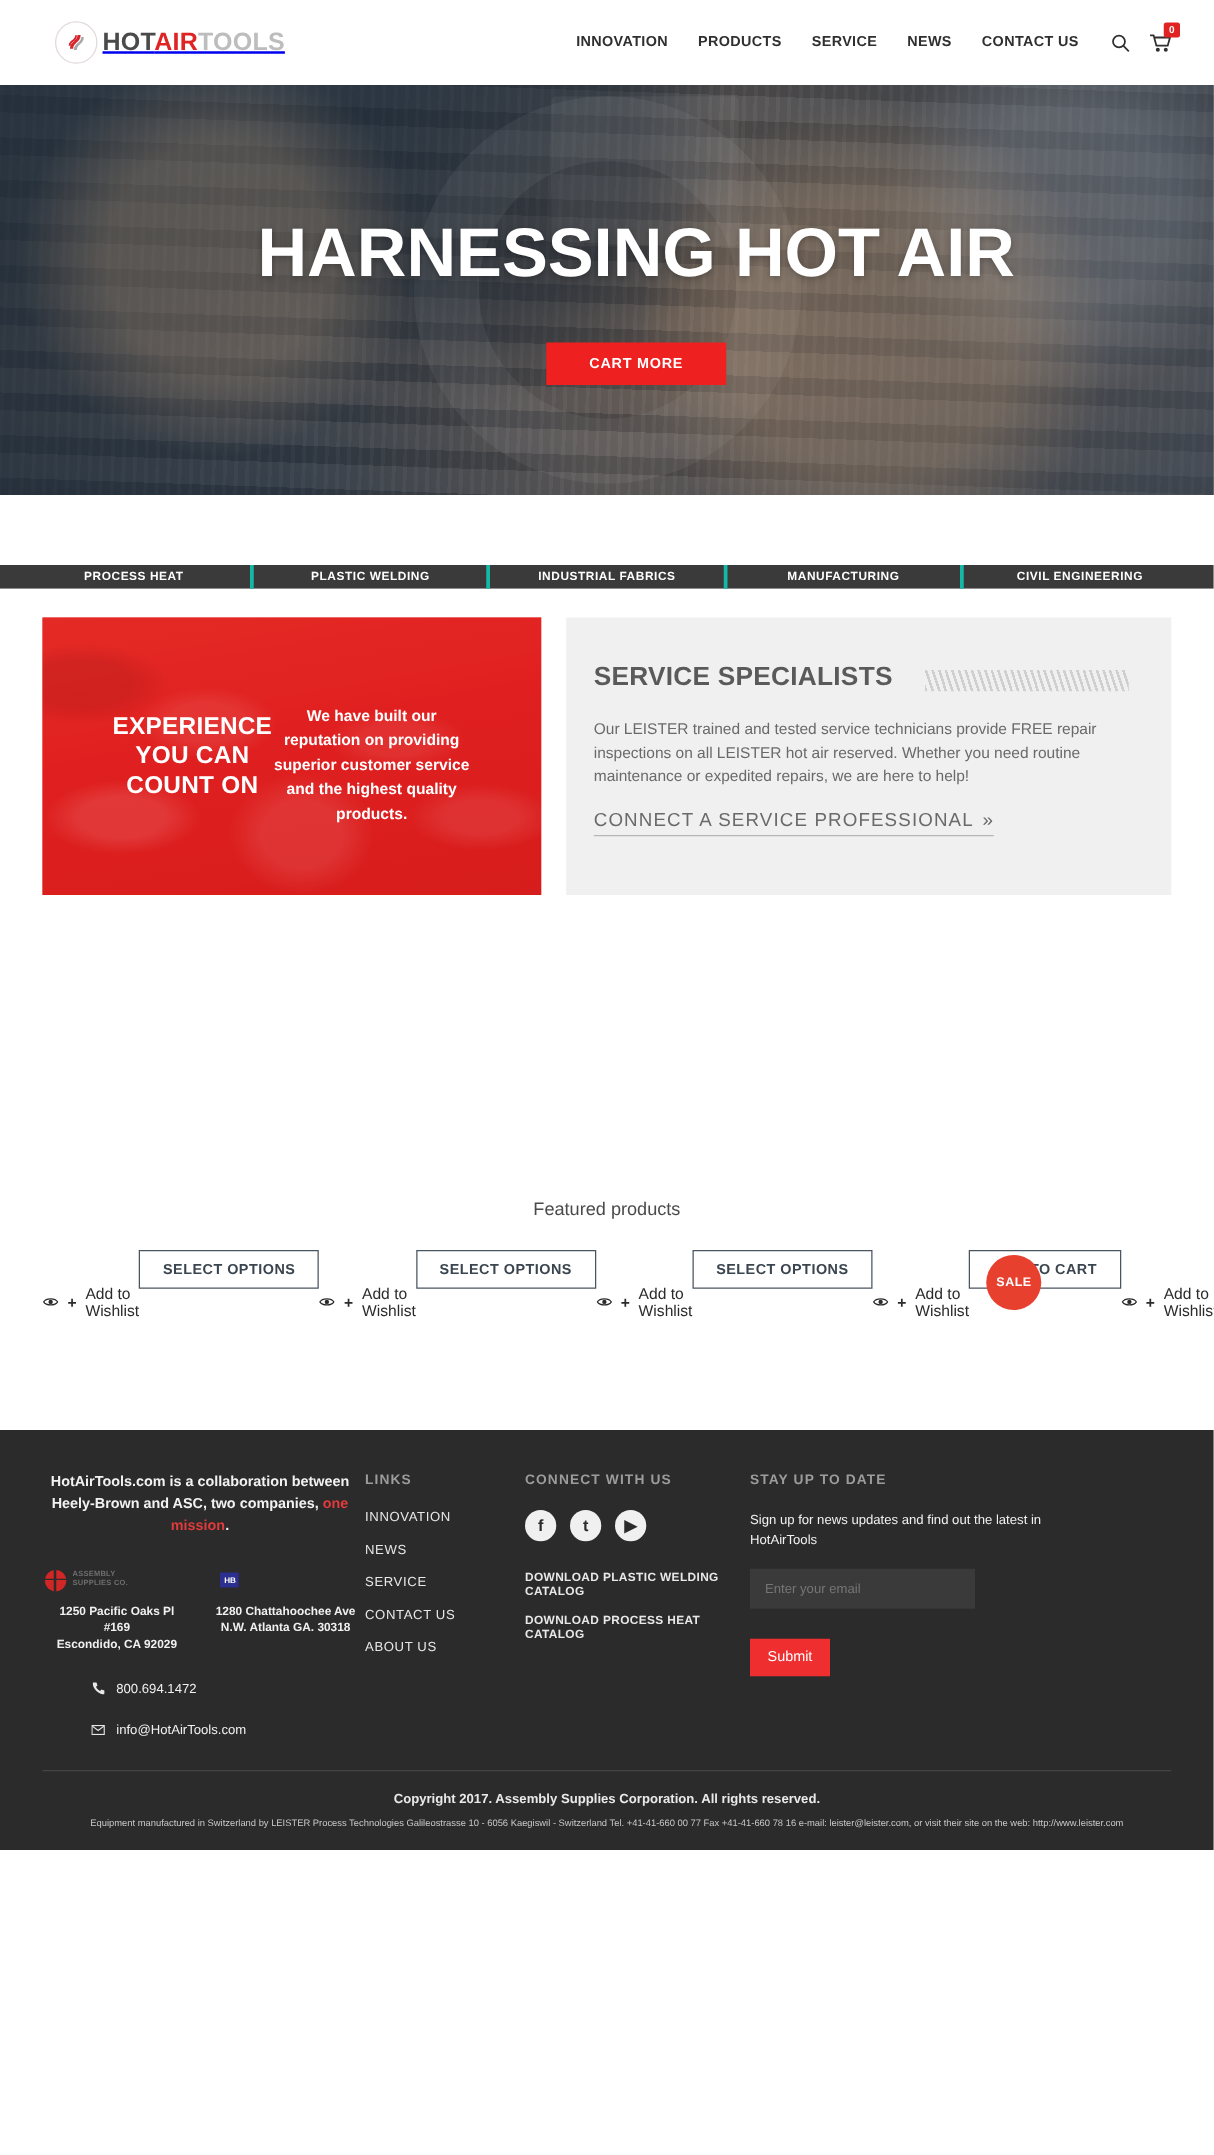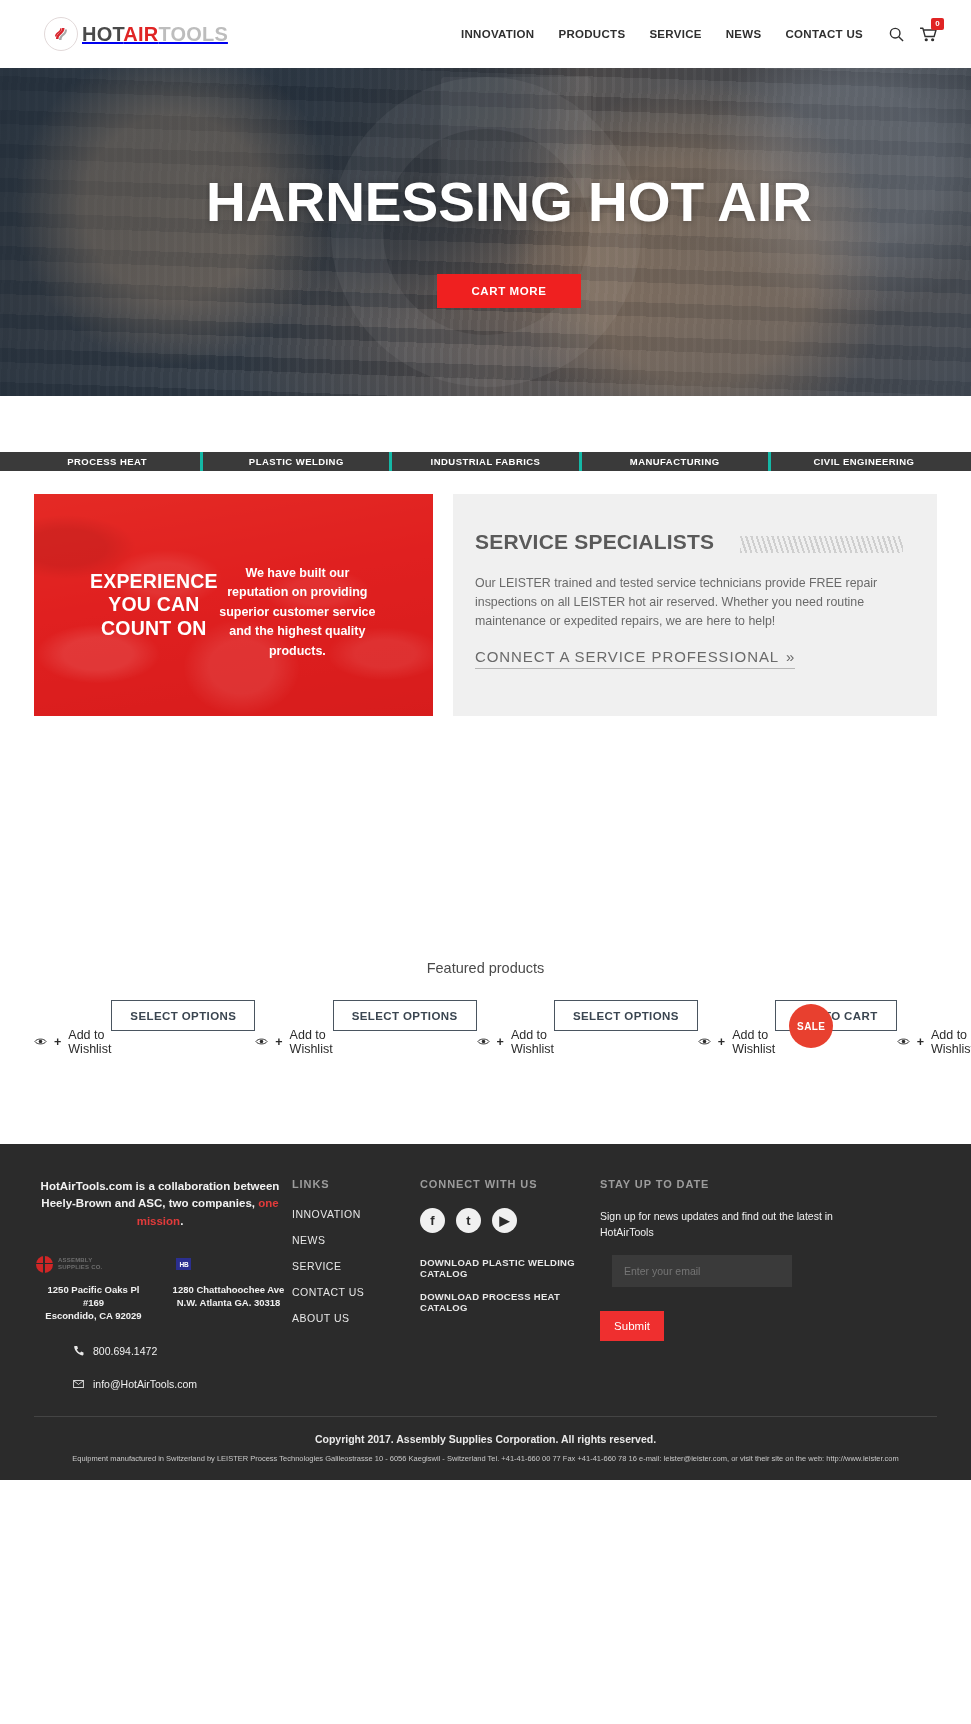--- a/index.html
+++ b/index.html
@@ -369,21 +369,20 @@
   }
   .news-sub { font-size: 10.5px; line-height: 1.55; color: #f0f0f0; margin-bottom: 14px; }
   .email-input {
     width: 180px; height: 32px;
     background: #3a3a3a;
     border: none;
     color: #8d8d8d;
     font-family: inherit;
     font-size: 10.5px;
     padding: 0 12px;
-    margin-left: 12px;
   }
   .submit-btn {
     margin-top: 24px;
     background: #ef2f2f; color: #fff;
     border: none; font-family: inherit;
     font-size: 11.5px;
     width: 64px; height: 30px;
     cursor: pointer;
   }
   .footer-rule {

